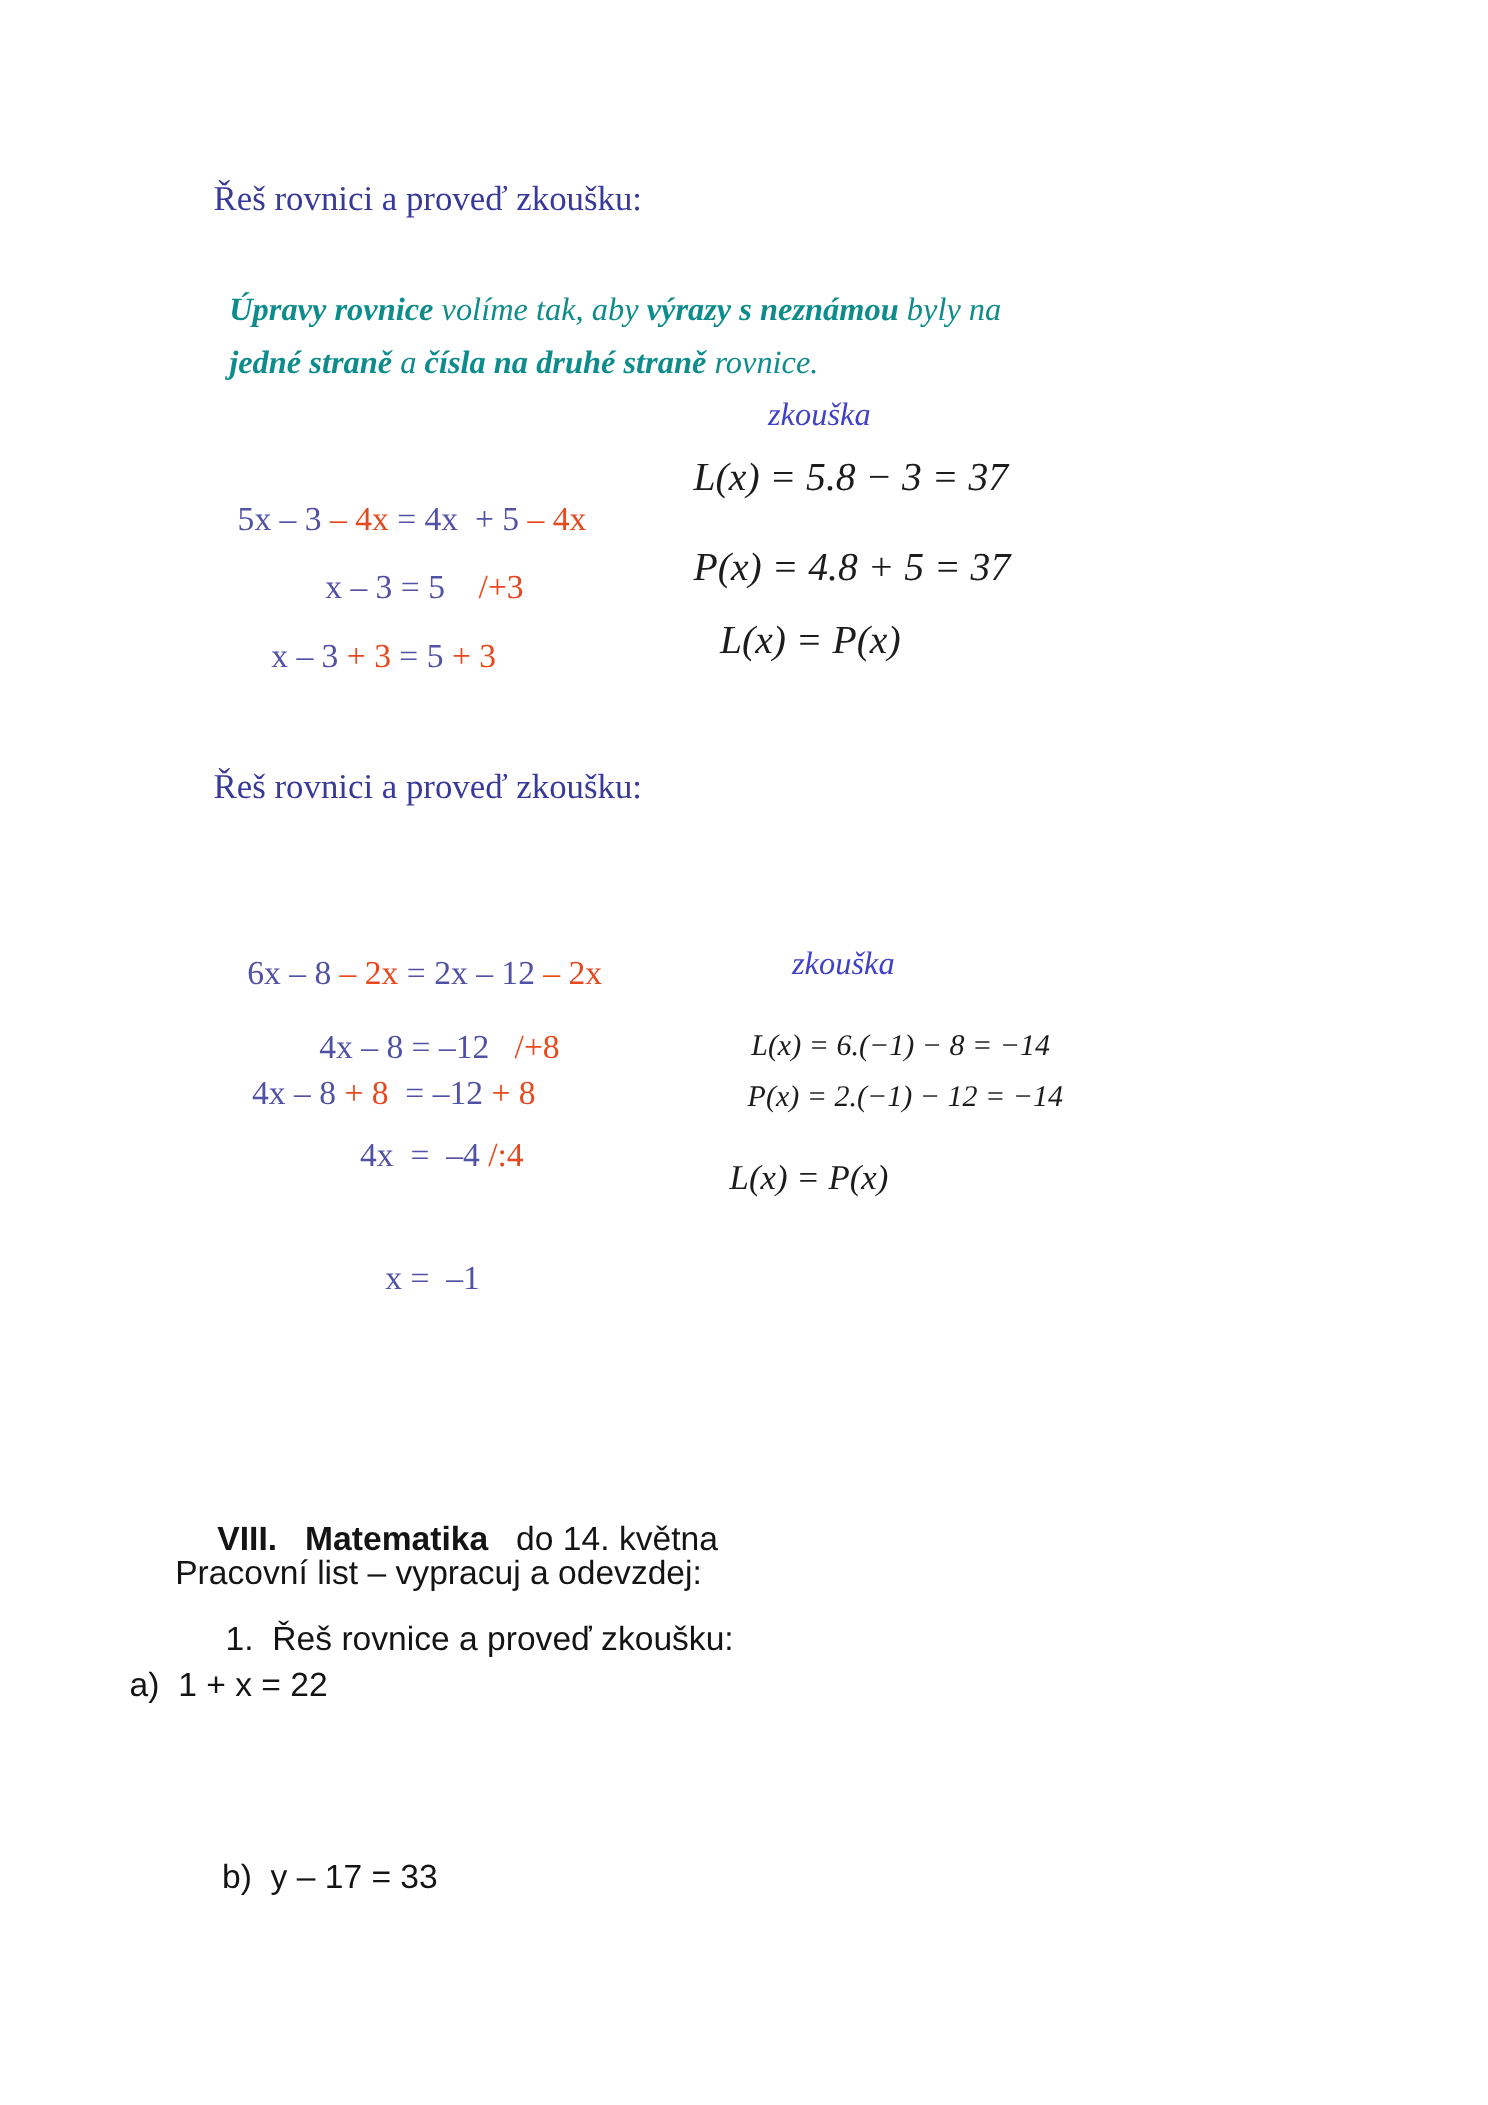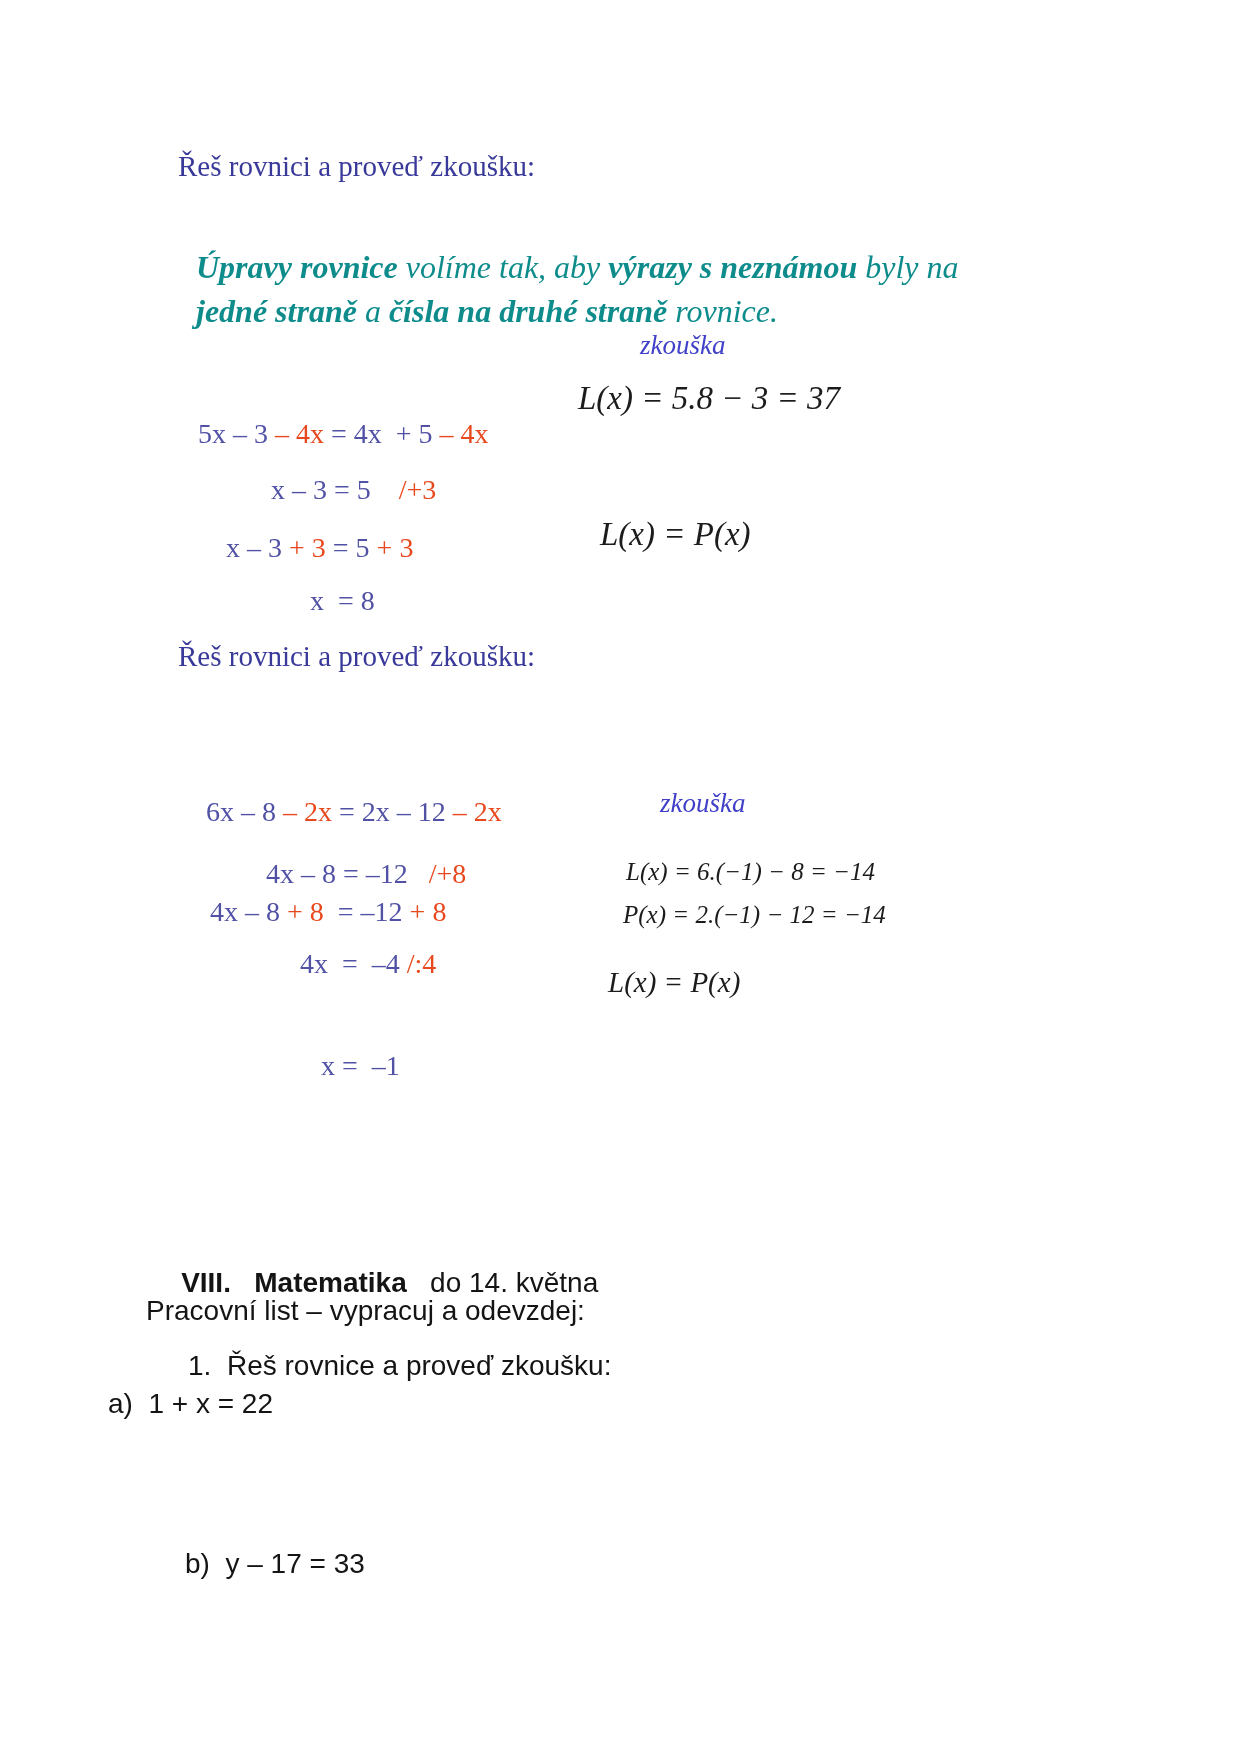--- a/index.html
+++ b/index.html
@@ -11,21 +11,21 @@
     overflow: hidden;
     font-family: "Liberation Serif", serif;
   }
   .abs { position: absolute; white-space: pre; line-height: 1.15; }
   .h1 {
     font-size: 29px;
     color: var(--heading);
     font-family: "Liberation Serif", serif;
   }
   .note {
-    font-size: 32px;
+    font-size: 27px;
     font-style: italic;
     color: var(--note);
     font-family: "Liberation Serif", serif;
   }
   .note b { font-weight: 700; }
   .eq {
     font-size: 28px;
     font-family: "Liberation Serif", serif;
   }
   .bl { color: var(--eq-blue); }
@@ -67,26 +67,24 @@
 
   <div class="abs eq" style="left:170px; top:386px">
     <span class="bl">5x – 3 </span><span class="rd">– 4x </span><span class="bl">= 4x  + 5 </span><span class="rd">– 4x</span>
   </div>
   <div class="abs eq" style="left:243px; top:442px">
     <span class="bl">x – 3 = 5</span><span class="rd">    /+3</span>
   </div>
   <div class="abs eq" style="left:198px; top:500px">
     <span class="bl">x – 3 </span><span class="rd">+ 3 </span><span class="bl">= 5 </span><span class="rd">+ 3</span>
   </div>
-  <div class="abs eq" style="left:282px; top:553px">
-    <span class="bl">x  = 8</span>
-  </div>
 
   <div class="abs ck-title" style="left:640px; top:330px">zkouška</div>
   <div class="abs ck ck-lg" style="left:578px; top:380px">L(x) = 5.8 − 3 = 37</div>
+  <div class="abs ck ck-lg" style="left:578px; top:455px">P(x) = 4.8 + 5 = 37</div>
   <div class="abs ck ck-lg" style="left:600px; top:516px">L(x) = P(x)</div>
 
   <div class="abs h1" style="left:178px; top:640px">Řeš rovnici a proveď zkoušku:</div>
 
   <div class="abs eq" style="left:178px; top:764px">
     <span class="bl">6x – 8 </span><span class="rd">– 2x </span><span class="bl">= 2x – 12 </span><span class="rd">– 2x</span>
   </div>
   <div class="abs eq" style="left:238px; top:826px">
     <span class="bl">4x – 8 = –12</span><span class="rd">   /+8</span>
   </div>

